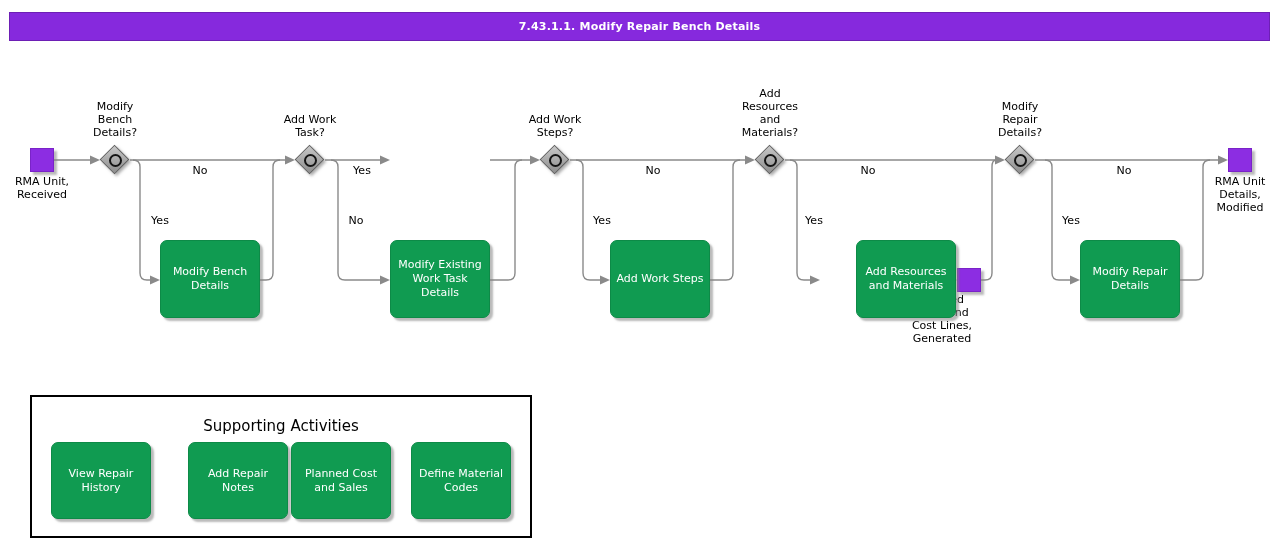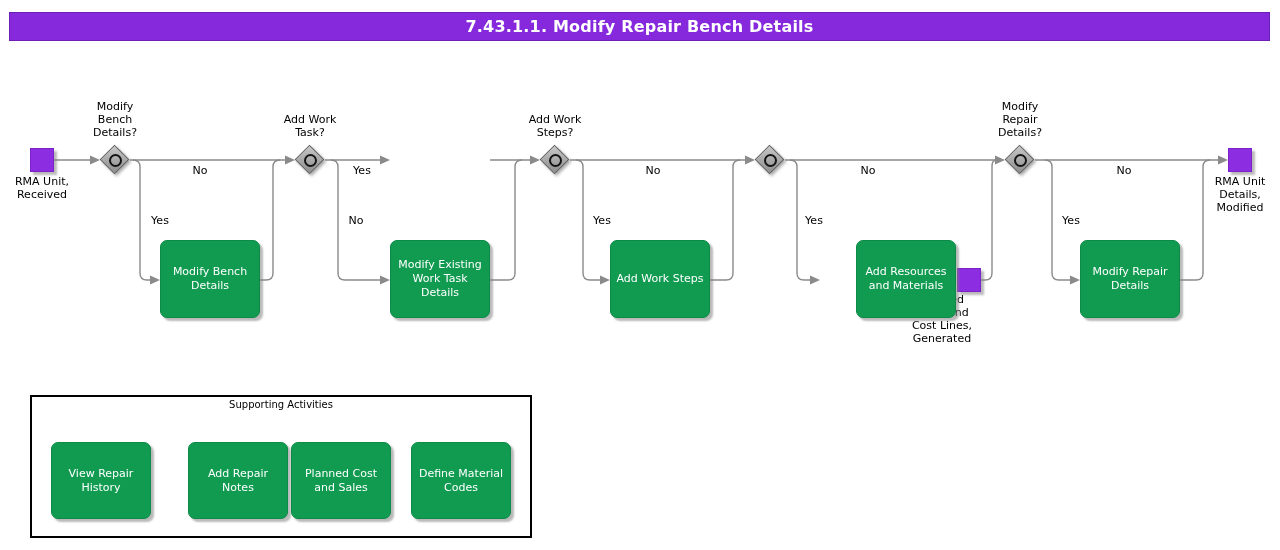--- a/index.html
+++ b/index.html
@@ -1,21 +1,21 @@
 <!DOCTYPE html>
 <html><head>
 <meta charset="utf-8">
 <style>
   html,body{margin:0;padding:0;background:#ffffff;}
   .stage{position:relative;width:1280px;height:550px;background:#ffffff;
          font-family:"DejaVu Sans","Liberation Sans",sans-serif;overflow:hidden;}
   .titlebar{position:absolute;left:9px;top:12px;width:1261px;height:29px;
             background:#8629dd;border:1px solid #6d1fb5;box-sizing:border-box;
             display:flex;align-items:center;justify-content:center;}
-  .titlebar span{color:#ffffff;font-size:16px;font-weight:bold;letter-spacing:.2px;}
+  .titlebar span{color:#ffffff;font-size:11px;font-weight:bold;letter-spacing:.2px;}
   .svglayer{position:absolute;left:0;top:0;}
   .task{position:absolute;width:100px;height:78px;background:#109b51;
         border:1px solid #0d8a47;border-radius:7px;box-sizing:border-box;
         box-shadow:3px 3px 2px rgba(130,130,130,.55);
         color:#ffffff;font-size:11px;line-height:14px;text-align:center;
         display:flex;align-items:center;justify-content:center;white-space:pre-line;}
   .event{position:absolute;width:24px;height:24px;background:#8c2de2;
          border:1px solid #7a23c8;box-sizing:border-box;
          box-shadow:3px 3px 2px rgba(130,130,130,.55);}
   .gateway{position:absolute;width:30px;height:30px;
@@ -23,22 +23,22 @@
   .diamond{position:absolute;left:4px;top:4px;width:21px;height:21px;
            transform:rotate(45deg);background:linear-gradient(135deg,#c7c7c7,#8e8e8e);
            border:1px solid #5e5e5e;box-sizing:border-box;}
   .ring{position:absolute;left:8.5px;top:8.5px;width:13px;height:13px;
         border:2.5px solid #141414;border-radius:50%;box-sizing:border-box;}
   .lbl{position:absolute;font-size:11px;line-height:13px;color:#000000;
        text-align:center;white-space:pre-line;}
   .yn{position:absolute;width:40px;font-size:11px;line-height:13px;color:#000000;text-align:center;}
   .support-frame{position:absolute;left:30px;top:395px;width:502px;height:143px;
                  border:2px solid #000000;box-sizing:border-box;background:#ffffff;}
-  .support-title{position:absolute;left:0;top:2px;width:100%;text-align:center;
-                 font-size:10px;color:#000000;}
+  .support-title{position:absolute;left:0;top:20px;width:100%;text-align:center;
+                 font-size:15px;color:#000000;}
   .support-item{top:45px;width:100px;height:77px;}
 </style>
 </head>
 <body>
 
 <div class="stage">
 
   <div class="titlebar">
     <span>7.43.1.1. Modify Repair Bench Details</span>
   </div>
@@ -117,20 +117,24 @@
 
   <div class="lbl" style="left:505px;top:113px;width:100px">Add Work
 Steps?</div>
   <div class="gateway" style="left:540px;top:145px">
     <div class="diamond"></div>
     <div class="ring"></div>
   </div>
   <div class="yn" style="left:633px;top:164px">No</div>
   <div class="yn" style="left:582px;top:214px">Yes</div>
 
+  <div class="lbl" style="left:720px;top:87px;width:100px">Add
+Resources
+and
+Materials?</div>
   <div class="gateway" style="left:755px;top:145px">
     <div class="diamond"></div>
     <div class="ring"></div>
   </div>
   <div class="yn" style="left:848px;top:164px">No</div>
   <div class="yn" style="left:794px;top:214px">Yes</div>
 
   <div class="lbl" style="left:970px;top:100px;width:100px">Modify
 Repair
 Details?</div>

